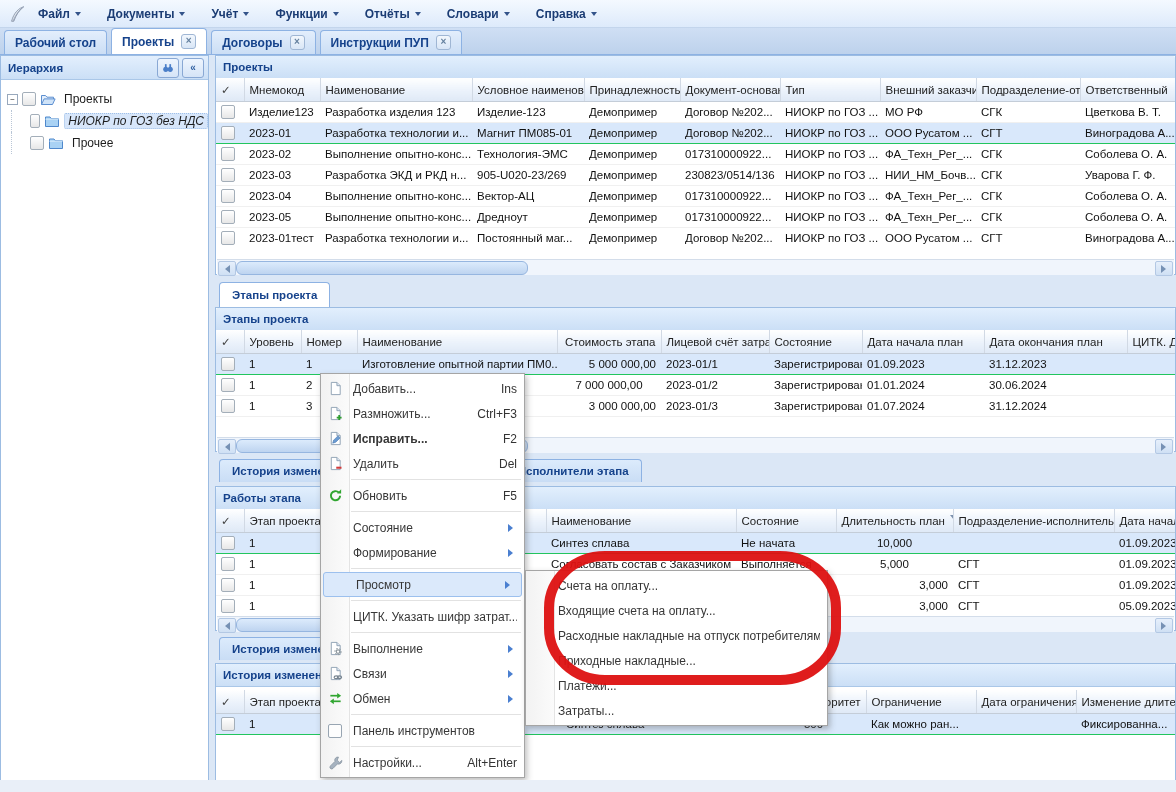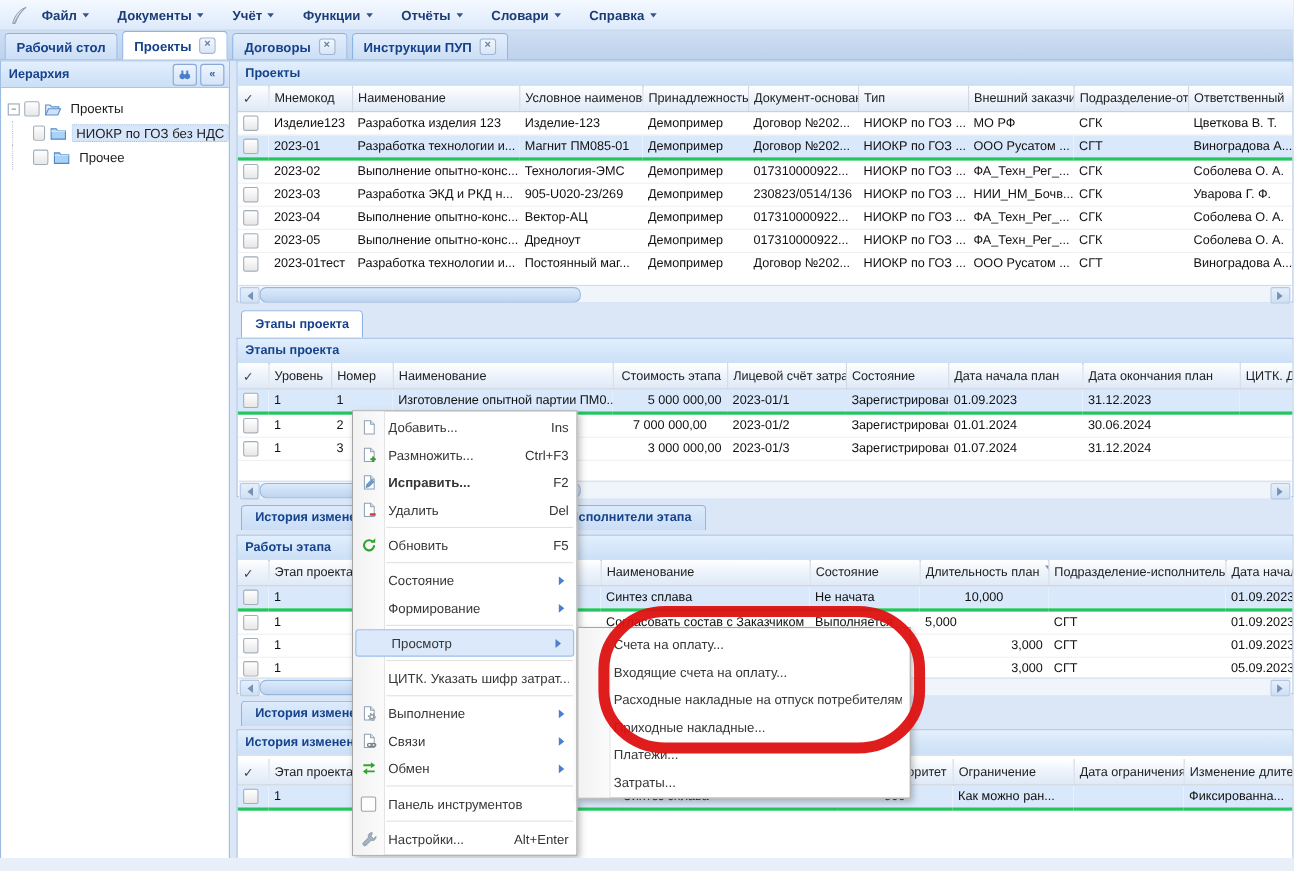--- a/index.html
+++ b/index.html
@@ -31,42 +31,42 @@
     border:1px solid #9cbce2;box-sizing:border-box;}
   .side-head{height:24px;background:linear-gradient(#e3effd,#cbdff6);border-bottom:1px solid #aac7e8;
     display:flex;align-items:center;padding:0 4px 0 7px;box-sizing:border-box;}
   .side-title{flex:1;font-size:11.5px;font-weight:bold;color:#15428b;}
   .sbtn{width:20px;height:18px;margin-left:3px;border:1px solid #89a8d4;border-radius:3px;
     background:linear-gradient(#eef5fe,#d5e4f7);display:flex;align-items:center;justify-content:center;
     font-size:10px;color:#2f5fa0;font-weight:bold;}
   .tree{padding:8px 0 0 6px;font-size:12px;color:#1d1d1d;}
   .trow{display:flex;align-items:center;height:22px;white-space:nowrap;}
   .trow .lbl{padding:1px 4px;border-radius:2px;}
-  .trow.sel .lbl{background:#d7e6fa;border:1px dotted #9fc0e8;padding:0 3px;}
+  .trow.sel .lbl{background:#d7e6fa;border:1px dotted #9fc0e8;padding:0 3px;font-style:italic;}
   .exp{width:9px;height:9px;border:1px solid #98a8bc;background:#fff;display:inline-flex;align-items:center;justify-content:center;
     font-size:8px;line-height:7px;color:#333;margin-right:4px;}
   .cb{display:inline-block;width:12px;height:12px;border:1px solid #a3aeb9;border-radius:2px;
     background:linear-gradient(#fff,#e7e7e7);vertical-align:middle;}
   .tree .cb{margin-right:4px;}
   .ficon{width:16px;height:14px;margin-right:4px;flex:none;}
   .indent{width:18px;flex:none;border-left:1px dotted #b9c6d6;height:22px;margin-left:4px;}
 
   
   .panel{position:absolute;left:215px;width:961px;background:#fff;border:1px solid #9cbce2;box-sizing:border-box;}
   .grp{height:22px;background:linear-gradient(#e2effd,#cbdff6);border-bottom:1px solid #aac7e8;
     font-size:11.5px;font-weight:bold;color:#15428b;line-height:22px;padding-left:7px;
     border-radius:2px 2px 0 0;white-space:nowrap;overflow:hidden;}
   .tblhost{position:absolute;left:0;width:959px;overflow:hidden;}
 
   .grid{border-collapse:collapse;table-layout:fixed;width:959px;font-size:11.5px;}
   .grid th{height:23px;background:linear-gradient(#ffffff,#ebf2fb 55%,#dfe9f6);
     border-right:1px solid #d1d9e4;border-bottom:1px solid #c4cdd8;
     padding:0 5px;font-weight:normal;color:#222;overflow:hidden;white-space:nowrap;text-align:left;}
   .grid td{height:20px;border-bottom:1px solid #f0f0f0;padding:0 5px;overflow:hidden;white-space:nowrap;color:#111;}
-  .grid tr.sel td{background:#d9e8fb;border-bottom:3px solid #22c55e;border-top:1px dotted #a8c4ea;margin-left:36px;}
+  .grid tr.sel td{background:#d9e8fb;border-bottom:1px solid #22c55e;border-top:1px dotted #a8c4ea;margin-left:36px;}
   .hdrchk{font-weight:bold;color:#444;}
   .sortarr{display:inline-block;width:0;height:0;border:4px solid transparent;border-top:5px solid #7d91ad;margin-left:5px;vertical-align:1px;}
 
   
   .sb{position:absolute;left:1px;width:957px;height:15px;background:#f0f5fc;border-top:1px solid #d3ddea;}
   .sb .arr{position:absolute;top:1px;width:16px;height:13px;border:1px solid #b3c8e4;border-radius:2px;
     background:linear-gradient(#e6effb,#cfe0f4);display:flex;align-items:center;justify-content:center;}
   .sb .arr.l{left:1px;} .sb .arr.r{right:1px;}
   .tri-l{width:0;height:0;border:4px solid transparent;border-right:5px solid #7691b4;margin-right:3px;}
   .tri-r{width:0;height:0;border:4px solid transparent;border-left:5px solid #7691b4;margin-left:3px;}
@@ -466,21 +466,21 @@
               <td style="text-align:center">10,000</td>
               <td></td>
               <td>01.09.2023</td>
             </tr>
             <tr class="">
               <td><span class="cb"></span></td>
               <td>1</td>
               <td></td>
               <td>Согласовать состав с Заказчиком</td>
               <td>Выполняется</td>
-              <td style="text-align:left">5,000</td>
+              <td style="text-align:center">5,000</td>
               <td>СГТ</td>
               <td>01.09.2023</td>
             </tr>
             <tr class="">
               <td><span class="cb"></span></td>
               <td>1</td>
               <td></td>
               <td></td>
               <td></td>
               <td style="text-align:right">3,000</td>

